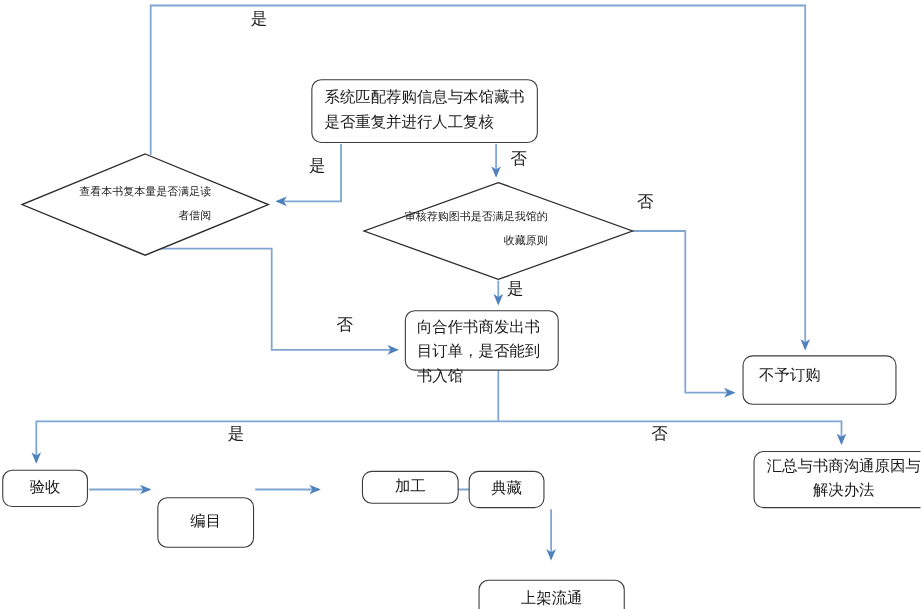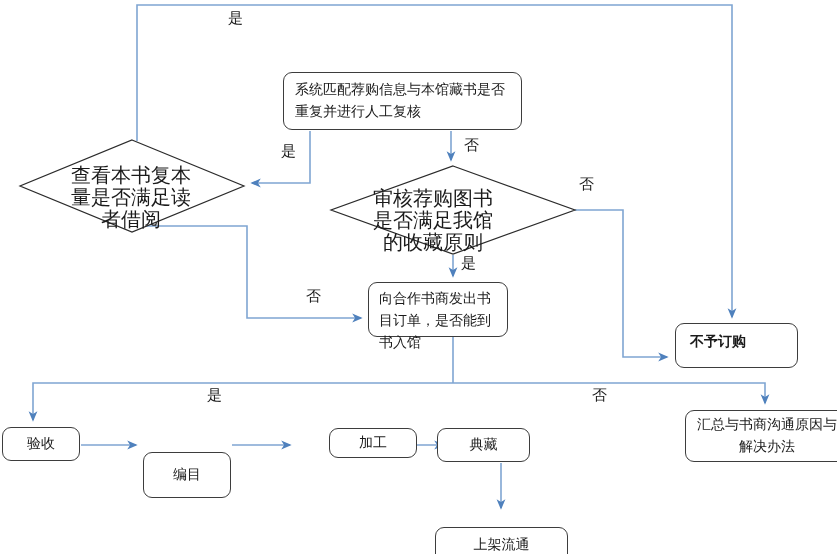--- a/index.html
+++ b/index.html
@@ -27,23 +27,23 @@
     border:1.5px solid var(--node-border);
     border-radius:9px;
     box-sizing:border-box;
     font-size:14px;
     line-height:22px;
     color:var(--text);
   }
   .node.center{display:flex;align-items:center;justify-content:center;text-align:center;}
   .dtext{
     position:absolute;
-    font-size:20px;
+    font-size:10px;
     line-height:22px;
-    text-align:center;
+    text-align:right;
     color:var(--text);
   }
   .edge-label{
     position:absolute;
     font-size:15px;
     line-height:16px;
     color:var(--text);
   }
 </style>
 </head>
@@ -81,33 +81,33 @@
     <polyline points="232,445 290,445" marker-end="url(#arr)"></polyline>
 
     <polyline points="386,445 443,445" marker-end="url(#arr)"></polyline>
 
     <polyline points="501,463 501,508" marker-end="url(#arr)"></polyline>
 
     <polygon class="diamond" points="132,140 244,186 132,232 20,186"></polygon>
     <polygon class="diamond" points="453,166 575,210 453,254 331,210"></polygon>
   </svg>
 
-  <div class="node" style="left:283px;top:72px;width:239px;height:58px;padding:6px 8px 12px 11px;">系统匹配荐购信息与本馆藏书是否重复并进行人工复核</div>
+  <div class="node" style="left:283px;top:72px;width:206px;height:58px;padding:6px 8px 12px 11px;">系统匹配荐购信息与本馆藏书是否重复并进行人工复核</div>
 
   <div class="node" style="left:368px;top:282px;width:140px;height:55px;padding:5px 8px 0 10px;">向合作书商发出书目订单，是否能到书入馆</div>
 
-  <div class="node" style="left:675px;top:323px;width:123px;height:45px;padding:7px 8px 3px 14px;font-weight:bold;">不予订购</div>
+  <div class="node" style="left:675px;top:323px;width:140px;height:45px;padding:7px 8px 3px 14px;">不予订购</div>
 
   <div class="node center" style="left:2px;top:427px;width:78px;height:34px;">验收</div>
 
   <div class="node center" style="left:143px;top:452px;width:88px;height:46px;">编目</div>
 
   <div class="node center" style="left:297px;top:428px;width:88px;height:30px;margin-left:32px;">加工</div>
 
-  <div class="node center" style="left:437px;top:428px;width:93px;height:34px;">典藏</div>
+  <div class="node center" style="left:426px;top:428px;width:69px;height:34px;">典藏</div>
 
   <div class="node center" style="left:435px;top:515px;width:133px;height:36px;margin-top:12px;">上架流通</div>
 
   <div class="node center" style="left:685px;top:410px;width:164px;height:52px;padding:0 10px;">汇总与书商沟通原因与解决办法</div>
 
   <div class="dtext" style="left:70px;top:164px;width:122px;">查看本书复本量是否满足读者借阅</div>
 
   <div class="dtext" style="left:368px;top:187px;width:130px;">审核荐购图书是否满足我馆的收藏原则</div>
 
   <div class="edge-label" style="left:228px;top:10px;">是</div>

